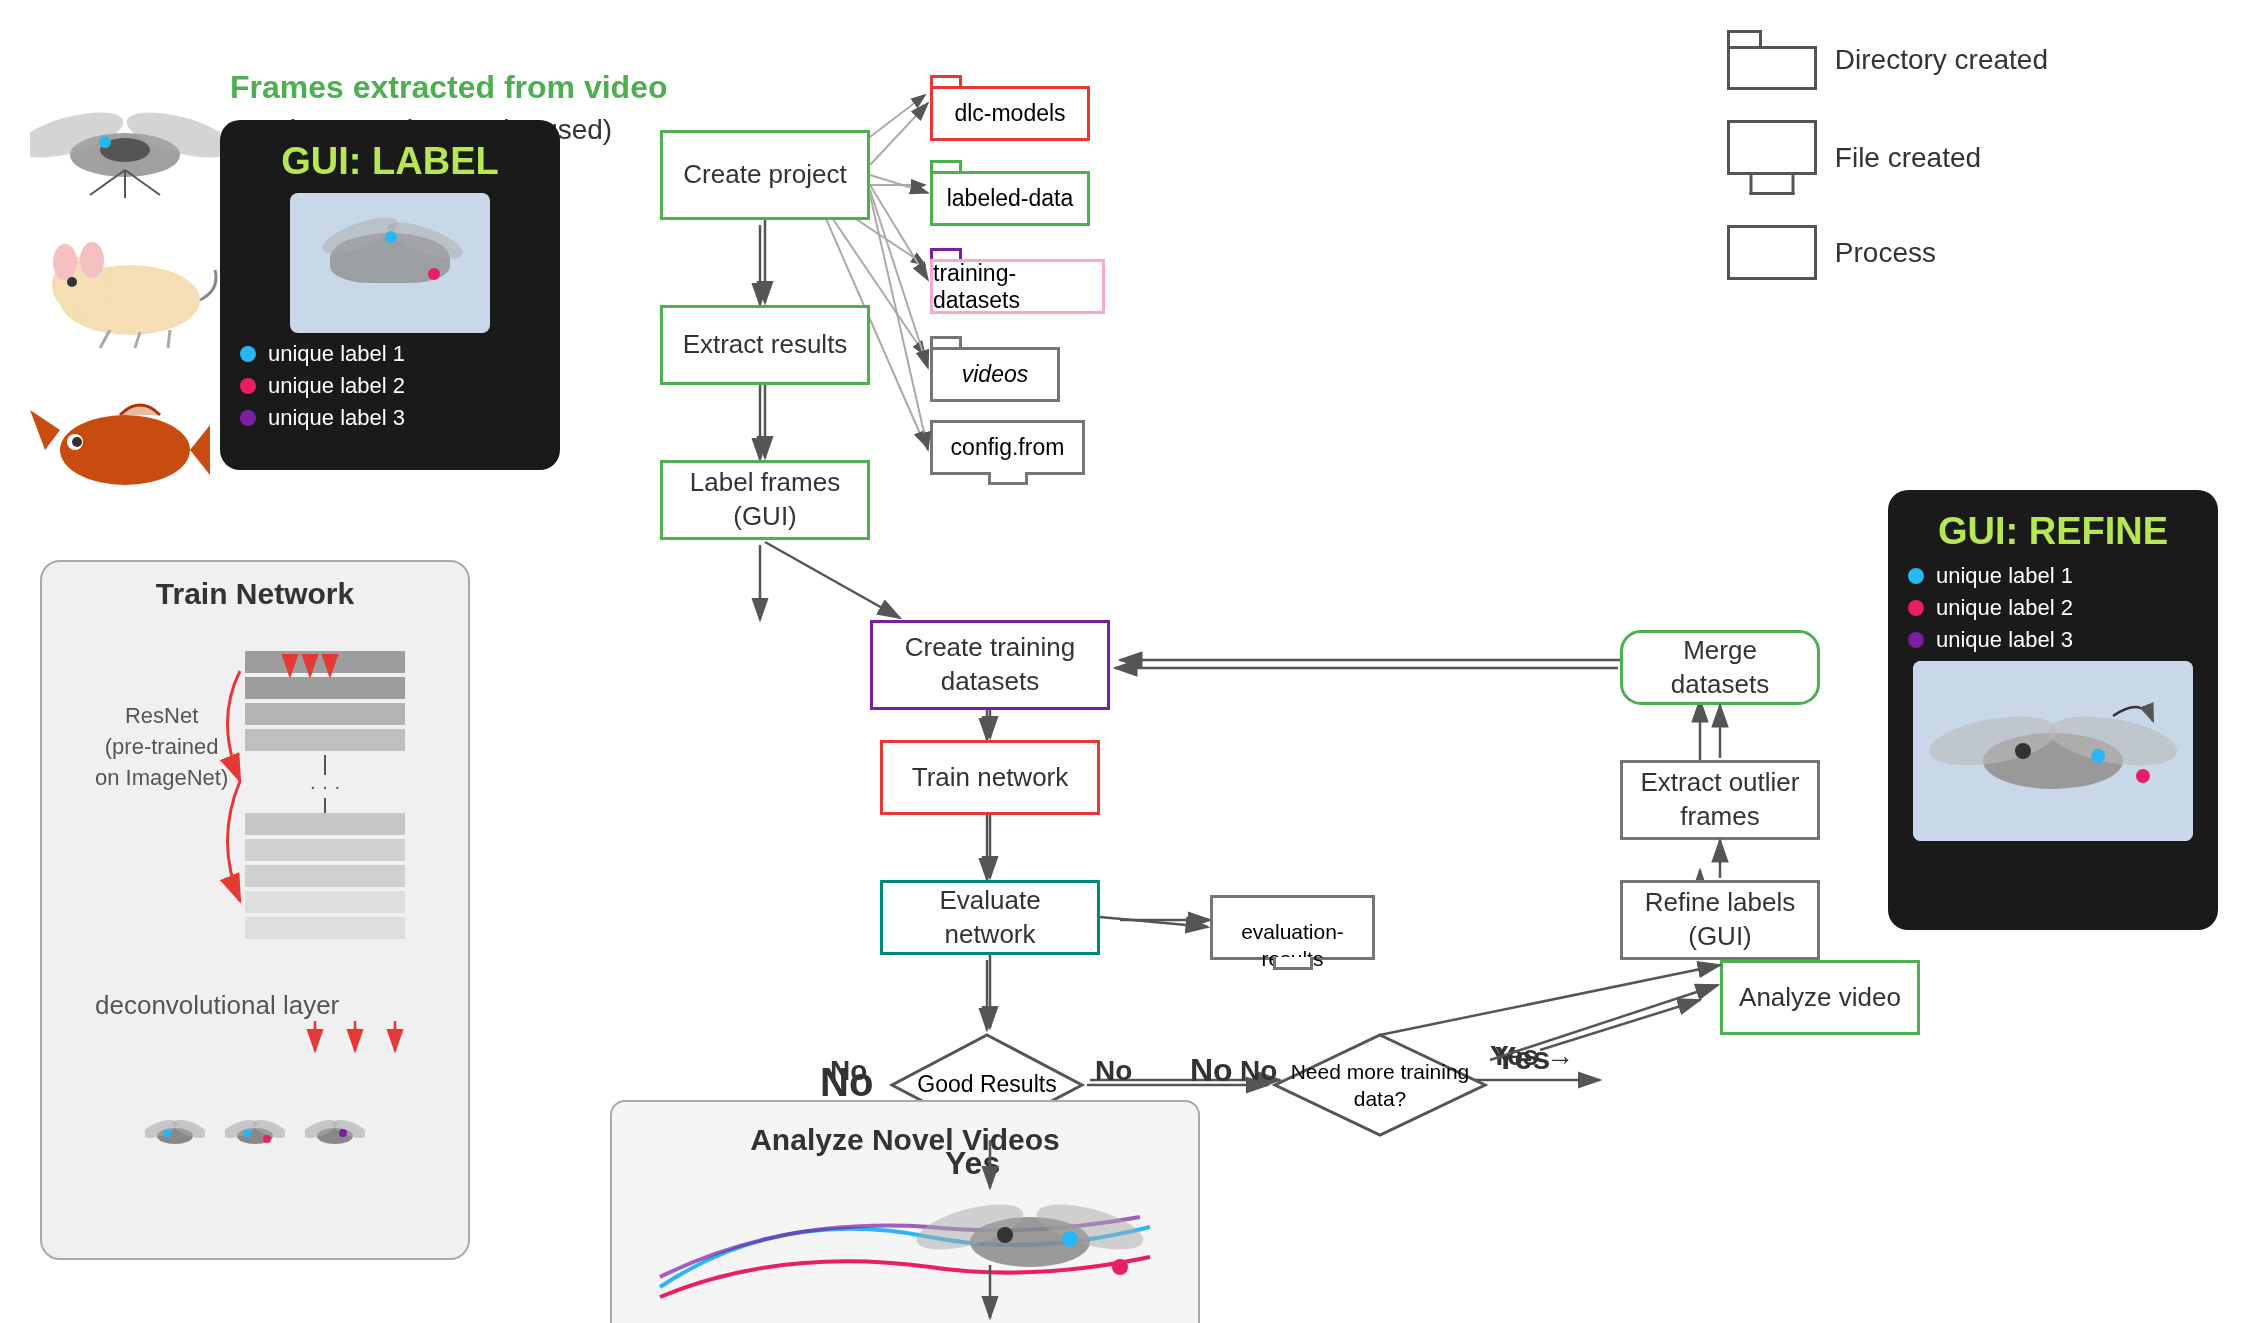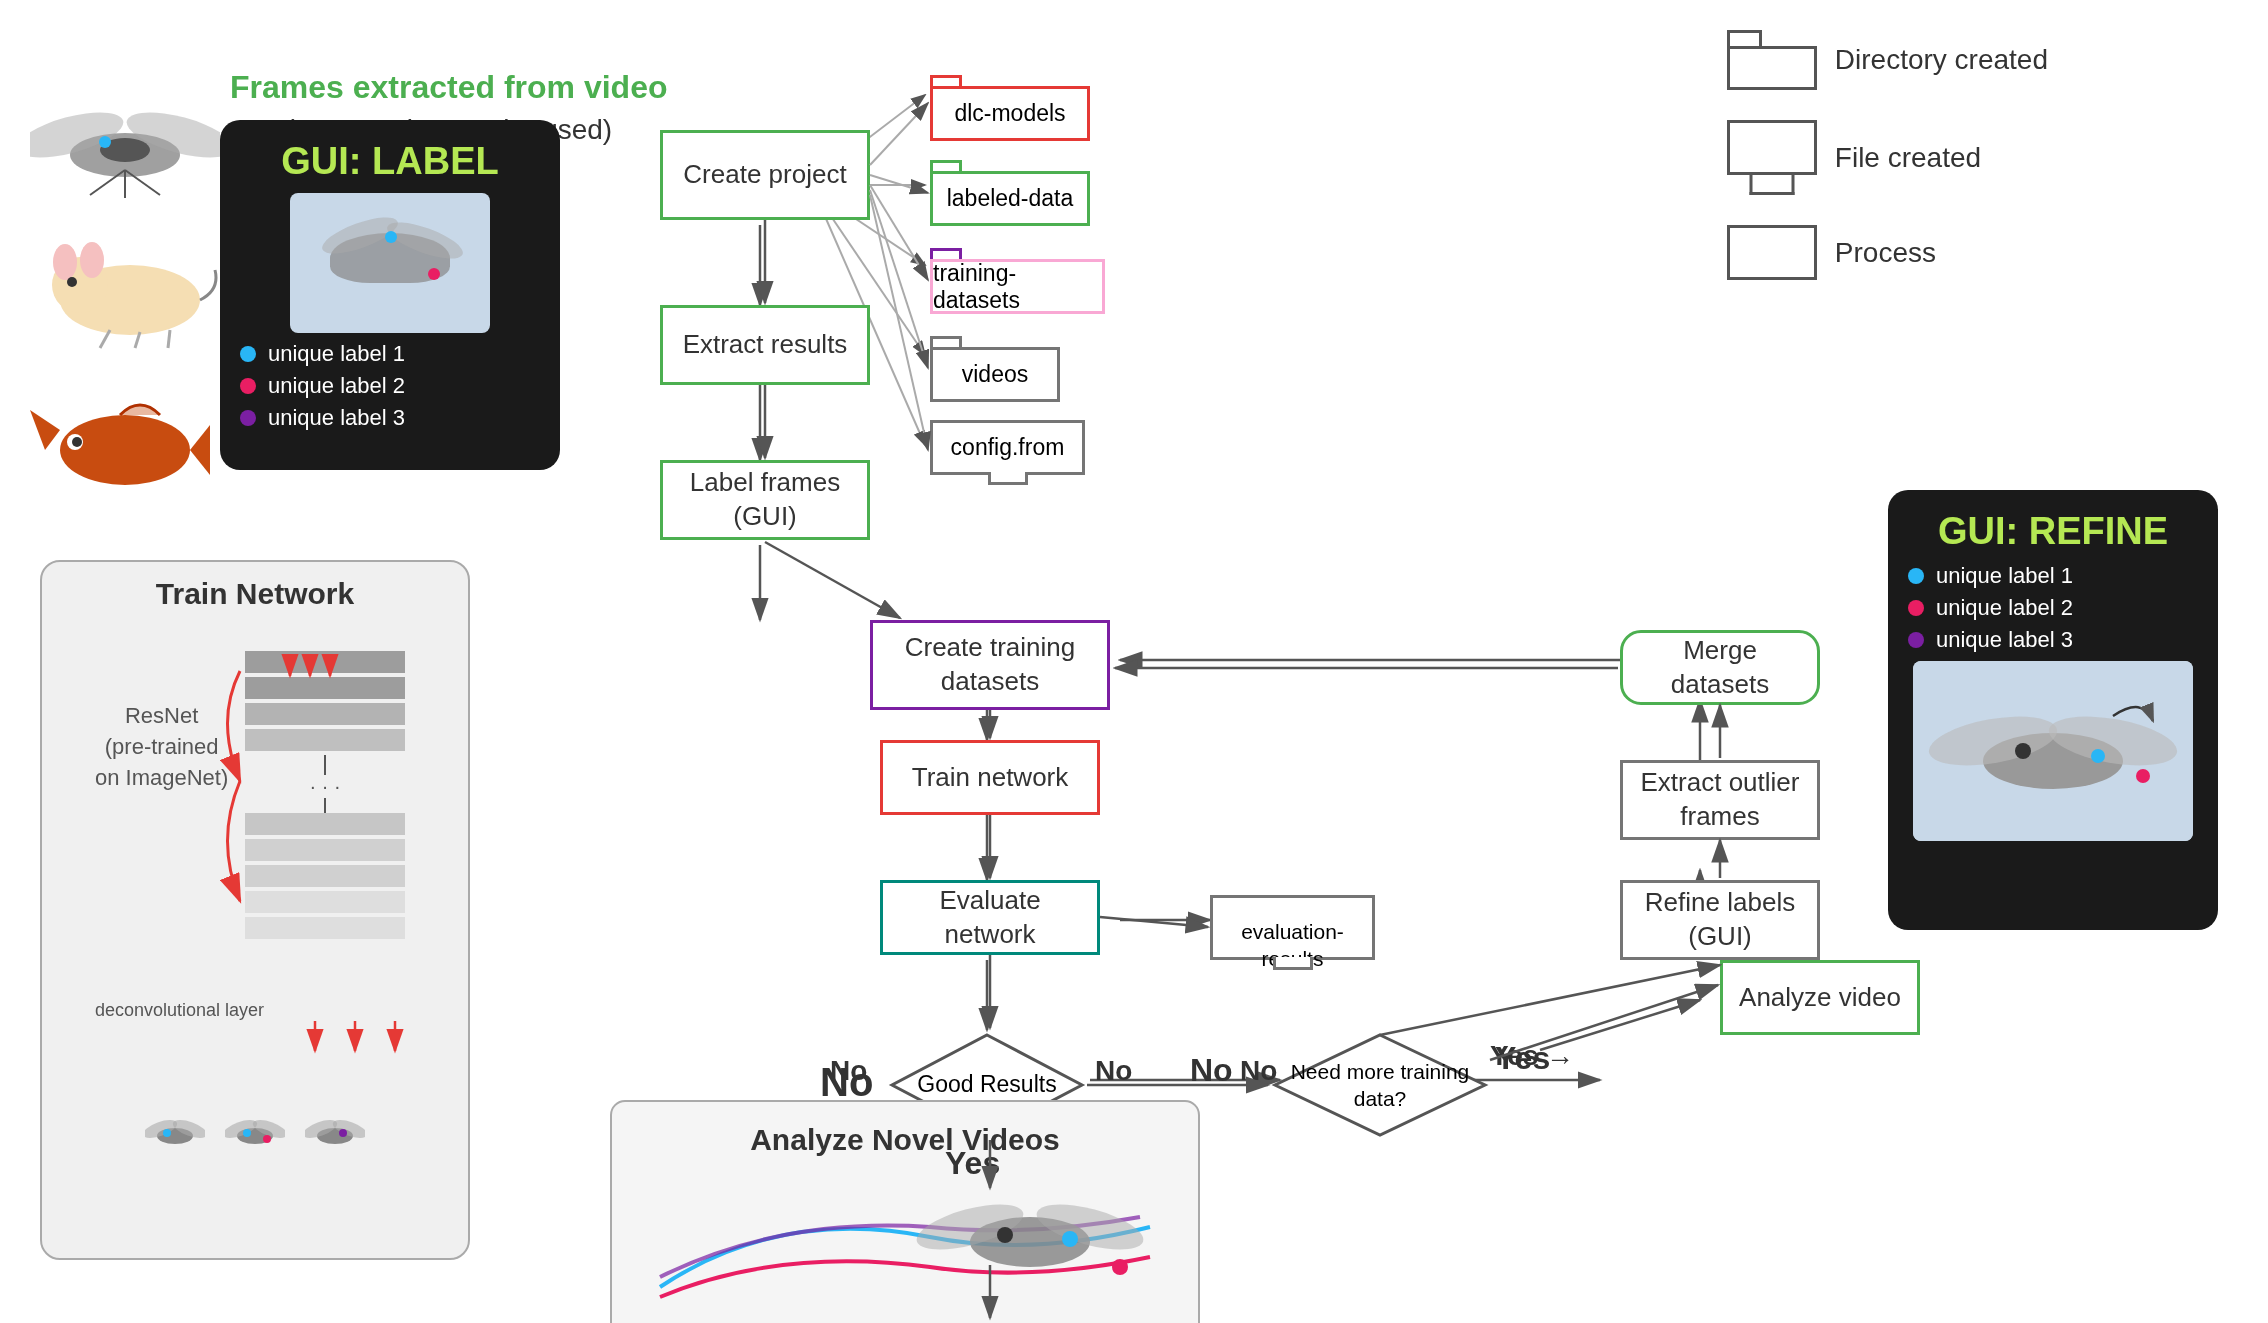--- a/index.html
+++ b/index.html
@@ -400,21 +400,21 @@
 
   <div style="position:absolute; left:930px; top:248px;">
     <div style="position:absolute; top:0; left:0; width:32px; height:14px; border:3px solid #7b1fa2; border-bottom:none; background:#fff;"></div>
     <div style="position:absolute; top:11px; left:0; width:175px; height:55px; border:3px solid #f9a8d4; background:#fff; display:flex; align-items:center; justify-content:flex-end; font-size:23px; font-weight:500;">
       <span>training-datasets</span>
     </div>
   </div>
 
   <div style="position:absolute; left:930px; top:336px;">
     <div style="position:absolute; top:0; left:0; width:32px; height:14px; border:3px solid #757575; border-bottom:none; background:#fff;"></div>
-    <div style="position:absolute; top:11px; left:0; width:130px; height:55px; border:3px solid #757575; background:#fff; display:flex; align-items:center; justify-content:center; font-size:23px; font-weight:500;">
+    <div style="position:absolute; top:11px; left:0; width:130px; height:55px; border:3px solid #757575; background:#fff; display:flex; align-items:center; justify-content:center; font-size:23px; font-weight:500;font-style:italic;">
       <span>videos</span>
     </div>
   </div>
 
   <div style="position:absolute; left:930px; top:420px;">
     <div style="width:155px; height:55px; border:3px solid #757575; background:#fff; display:flex; align-items:center; justify-content:center; font-size:23px; font-weight:500; position:relative;">
       <span>config.from</span>
       <div style="position:absolute; bottom:-13px; left:50%; transform:translateX(-50%); width:40px; height:13px; border:3px solid #757575; border-top:none; background:#fff;"></div>
     </div>
   </div>
@@ -481,21 +481,21 @@
 
       <svg style="position:absolute; right:15px; top:20px; width:200px; height:360px;" viewBox="0 0 200 360">
         <path d="M 30 30 Q 5 80 30 140" stroke="#e53935" stroke-width="3" fill="none" marker-end="url(#arrowhead-red)"></path>
         <path d="M 30 140 Q 5 200 30 260" stroke="#e53935" stroke-width="3" fill="none" marker-end="url(#arrowhead-red)"></path>
 
         <line x1="80" y1="20" x2="80" y2="35" stroke="#e53935" stroke-width="2.5" marker-end="url(#arrowhead-red)"></line>
         <line x1="100" y1="20" x2="100" y2="35" stroke="#e53935" stroke-width="2.5" marker-end="url(#arrowhead-red)"></line>
         <line x1="120" y1="20" x2="120" y2="35" stroke="#e53935" stroke-width="2.5" marker-end="url(#arrowhead-red)"></line>
       </svg>
 
-      <div style="position:absolute; bottom:80px; left:10px; font-size:18px; color:#555;">
+      <div style="position:absolute; bottom:80px; left:10px; font-size:26px; color:#555;">
         <span>deconvolutional layer</span>
       </div>
 
       <div style="position:absolute; bottom:40px; right:15px; display:flex; gap:10px;">
         <svg width="30" height="40" viewBox="0 0 30 40">
           <line x1="15" y1="0" x2="15" y2="30" stroke="#e53935" stroke-width="2.5" marker-end="url(#arrowhead-red)"></line>
         </svg>
         <svg width="30" height="40" viewBox="0 0 30 40">
           <line x1="15" y1="0" x2="15" y2="30" stroke="#e53935" stroke-width="2.5" marker-end="url(#arrowhead-red)"></line>
         </svg>

